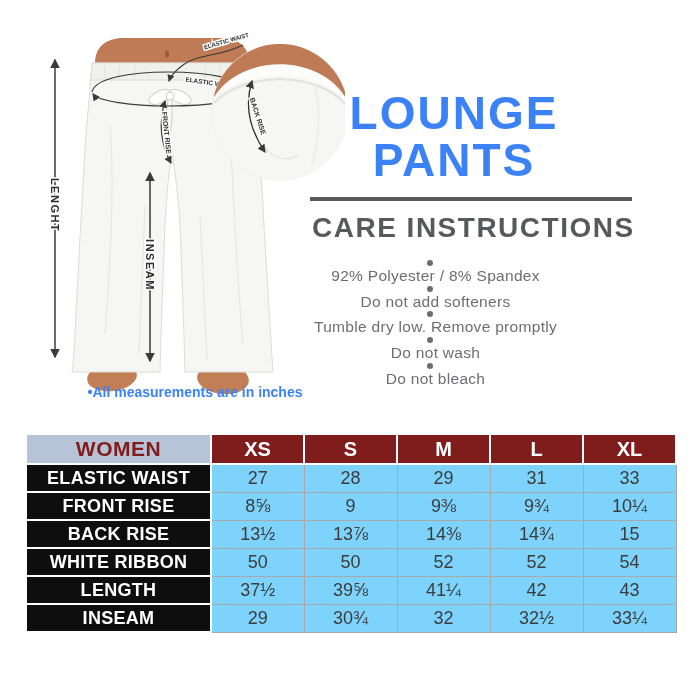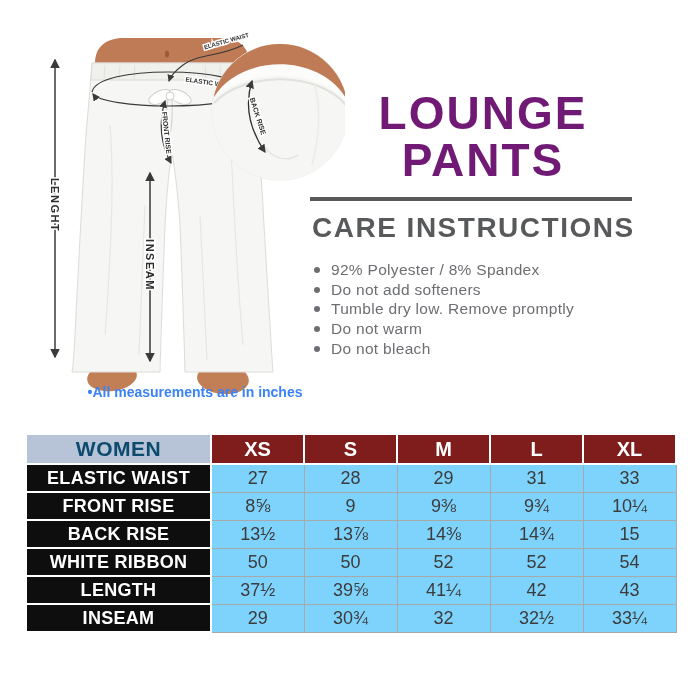--- a/index.html
+++ b/index.html
@@ -5,39 +5,39 @@
   html,body{margin:0;padding:0;background:#ffffff;}
   .page{position:relative;width:700px;height:700px;background:#ffffff;overflow:hidden;
         font-family:"Liberation Sans",sans-serif;}
 
   
   .illu{position:absolute;left:15px;top:5px;width:330px;height:400px;}
   .caption{position:absolute;left:40px;top:384px;width:310px;text-align:center;
            font-size:14px;font-weight:bold;color:#3b82f6;}
 
   
-  .title{position:absolute;left:323px;top:90px;width:320px;text-align:center;
-         font-weight:bold;font-size:46px;line-height:47px;color:#701a75;letter-spacing:2px;}
+  .title{position:absolute;left:294px;top:90px;width:320px;text-align:center;
+         font-weight:bold;font-size:46px;line-height:47px;color:#3b82f6;letter-spacing:2px;}
   .rule{position:absolute;left:310px;top:197px;width:322px;height:4px;background:#58595b;}
 
   
   .care-h{position:absolute;left:312px;top:212px;font-weight:bold;font-size:28px;
           color:#58595b;letter-spacing:1.5px;white-space:nowrap;}
   .care-list{position:absolute;left:314px;top:260px;margin:0;padding:0;list-style:none;}
   .care-list li{display:flex;align-items:center;font-size:15.5px;line-height:19.7px;
-                color:#6d6e71;letter-spacing:.3px;}
+                color:#6d6e71;letter-spacing:.3px;flex-direction:column;}
   .dot{width:6px;height:6px;border-radius:50%;background:#6d6e71;margin-right:11px;flex:0 0 6px;}
 
   
   .tblwrap{position:absolute;left:25px;top:433px;}
   table.size{border-collapse:collapse;table-layout:fixed;width:651px;}
   table.size col.c0{width:185px;} table.size col.cN{width:93px;}
   table.size th,table.size td{padding:0;text-align:center;vertical-align:middle;}
   tr.hdr{height:30px;} tr.row{height:28px;}
-  .women{background:#b7c4d8;color:#0c4a6e;font-weight:bold;font-size:21px;
+  .women{background:#b7c4d8;color:#7f1d1d;font-weight:bold;font-size:21px;
          border:2px solid #ffffff;letter-spacing:.5px;}
   .szhdr{background:#7f1d1d;color:#ffffff;font-weight:bold;font-size:20px;
          border:2px solid #ffffff;}
   .lbl{background:#0e0e0e;color:#ffffff;font-weight:bold;font-size:18px;
        border:2px solid #ffffff;letter-spacing:.3px;}
   .val{background:#7dd3fc;color:#3c3c3c;font-size:18px;border:1px solid #a8a8a8;}
 
   
   .halo{paint-order:stroke;stroke:#ffffff;stroke-width:3px;fill:#2e2e2e;font-weight:bold;}
 </style>
@@ -153,21 +153,21 @@
     <li>
         <span class="dot"></span>
         <span>Do not add softeners</span>
       </li>
     <li>
         <span class="dot"></span>
         <span>Tumble dry low. Remove promptly</span>
       </li>
     <li>
         <span class="dot"></span>
-        <span>Do not warm</span>
+        <span>Do not wash</span>
       </li>
     <li>
         <span class="dot"></span>
         <span>Do not bleach</span>
       </li>
   </ul>
 
   <div class="tblwrap">
     <table class="size">
       <colgroup>

